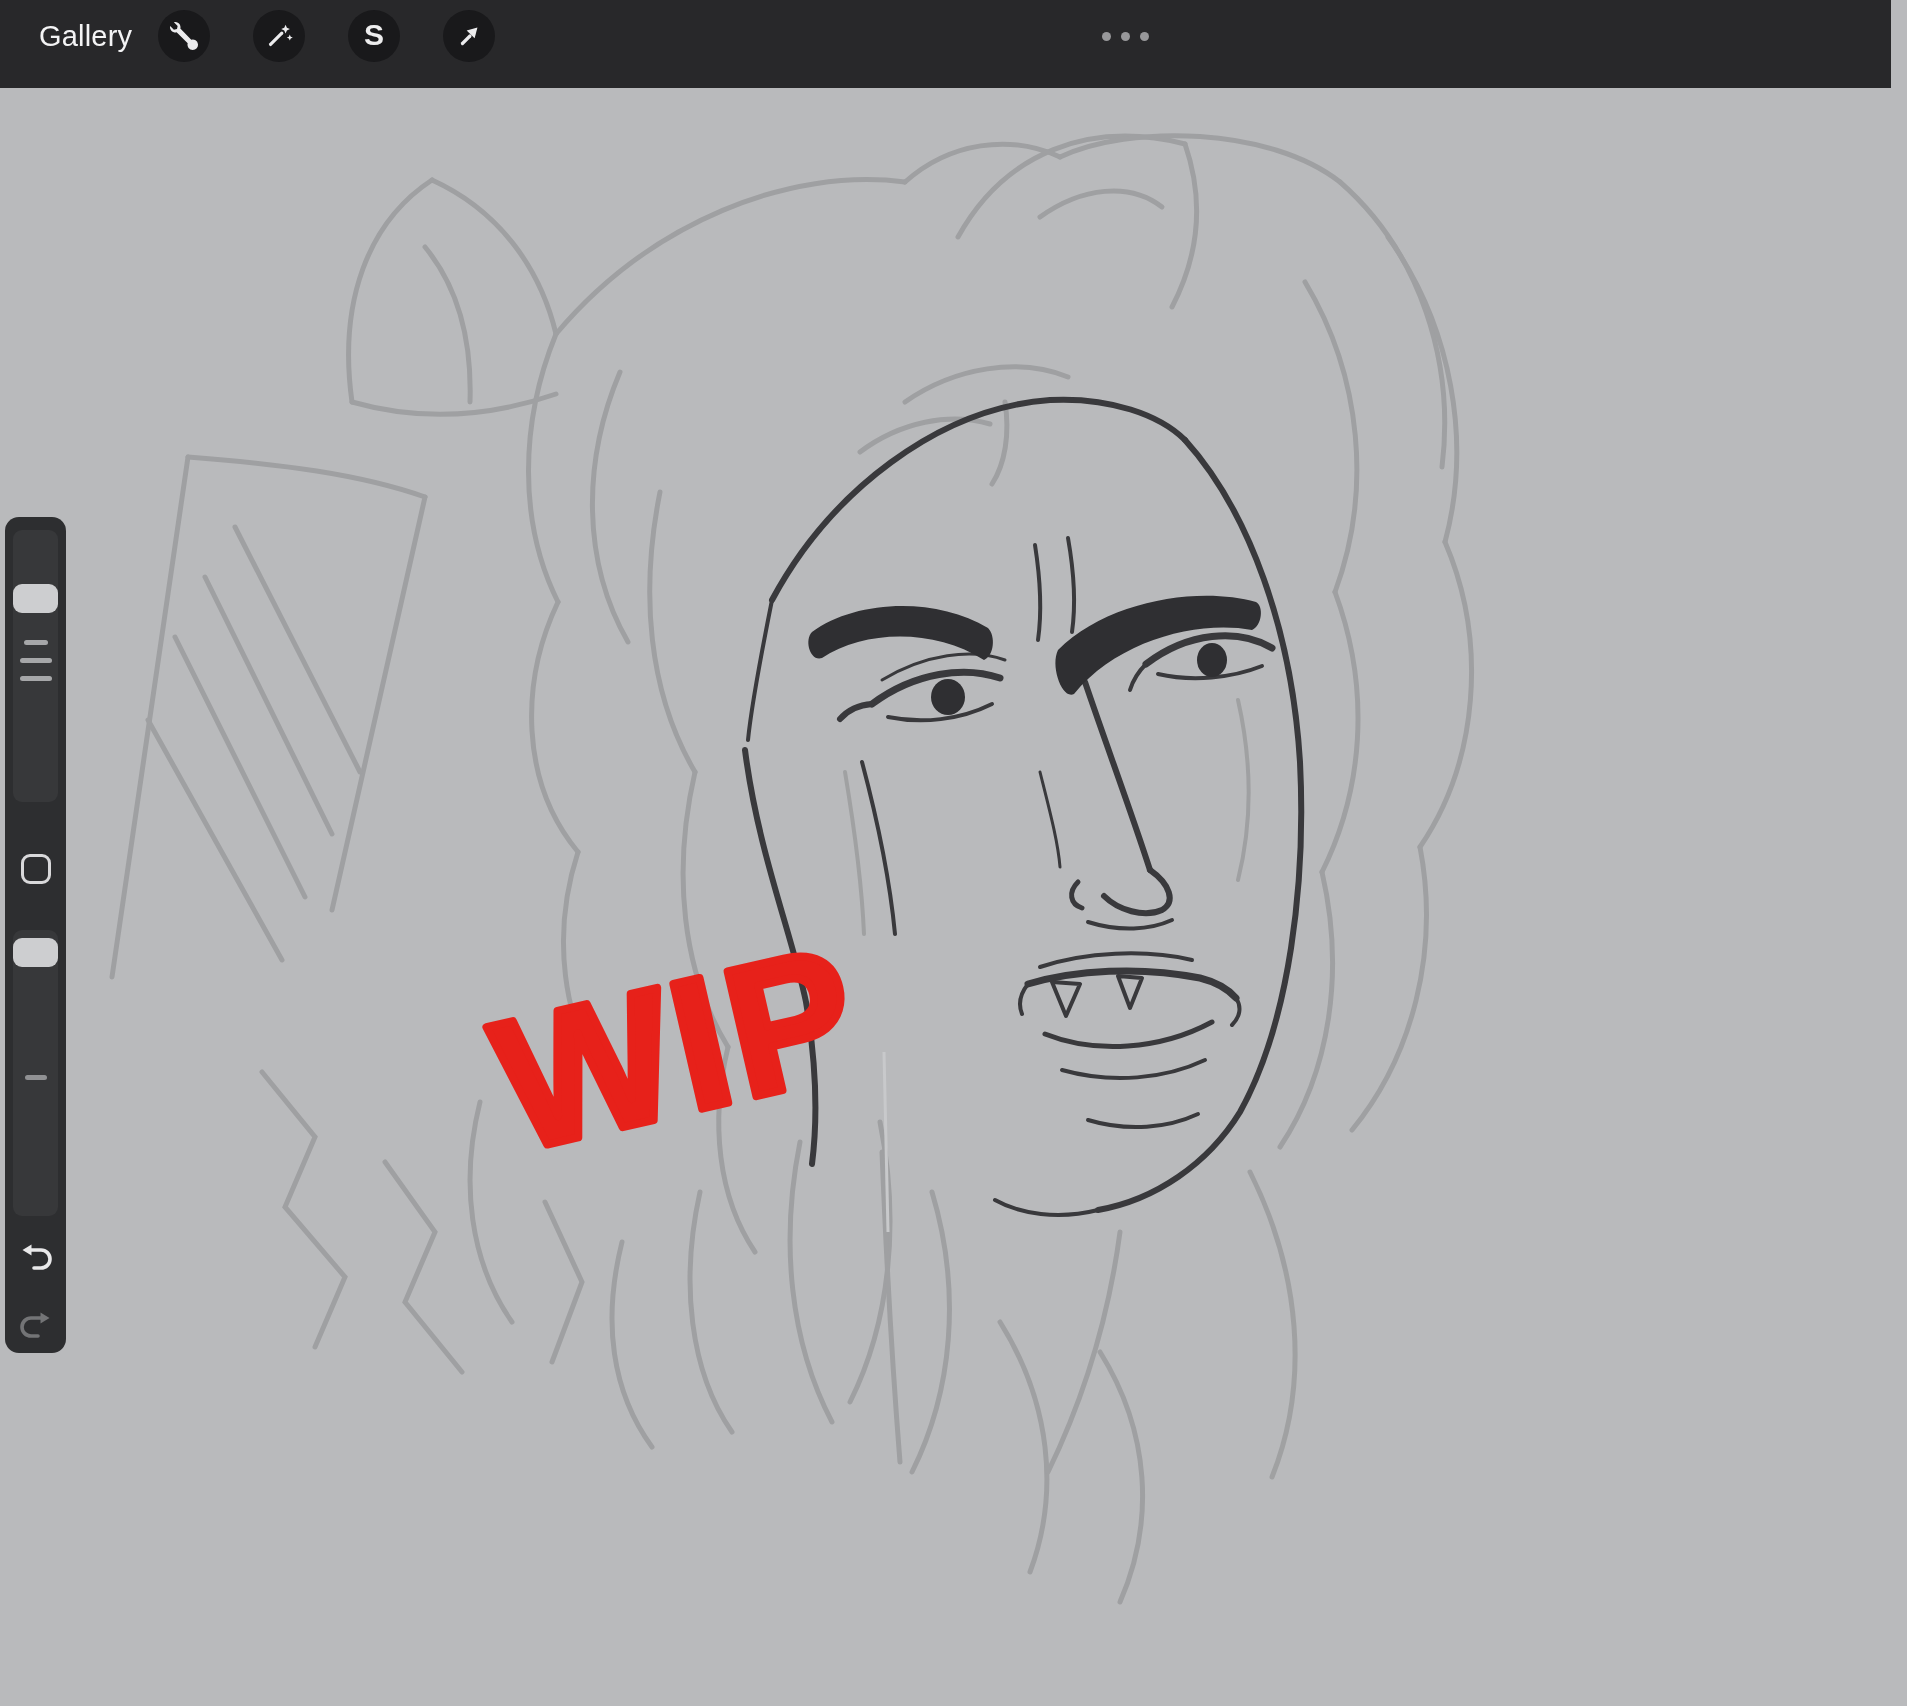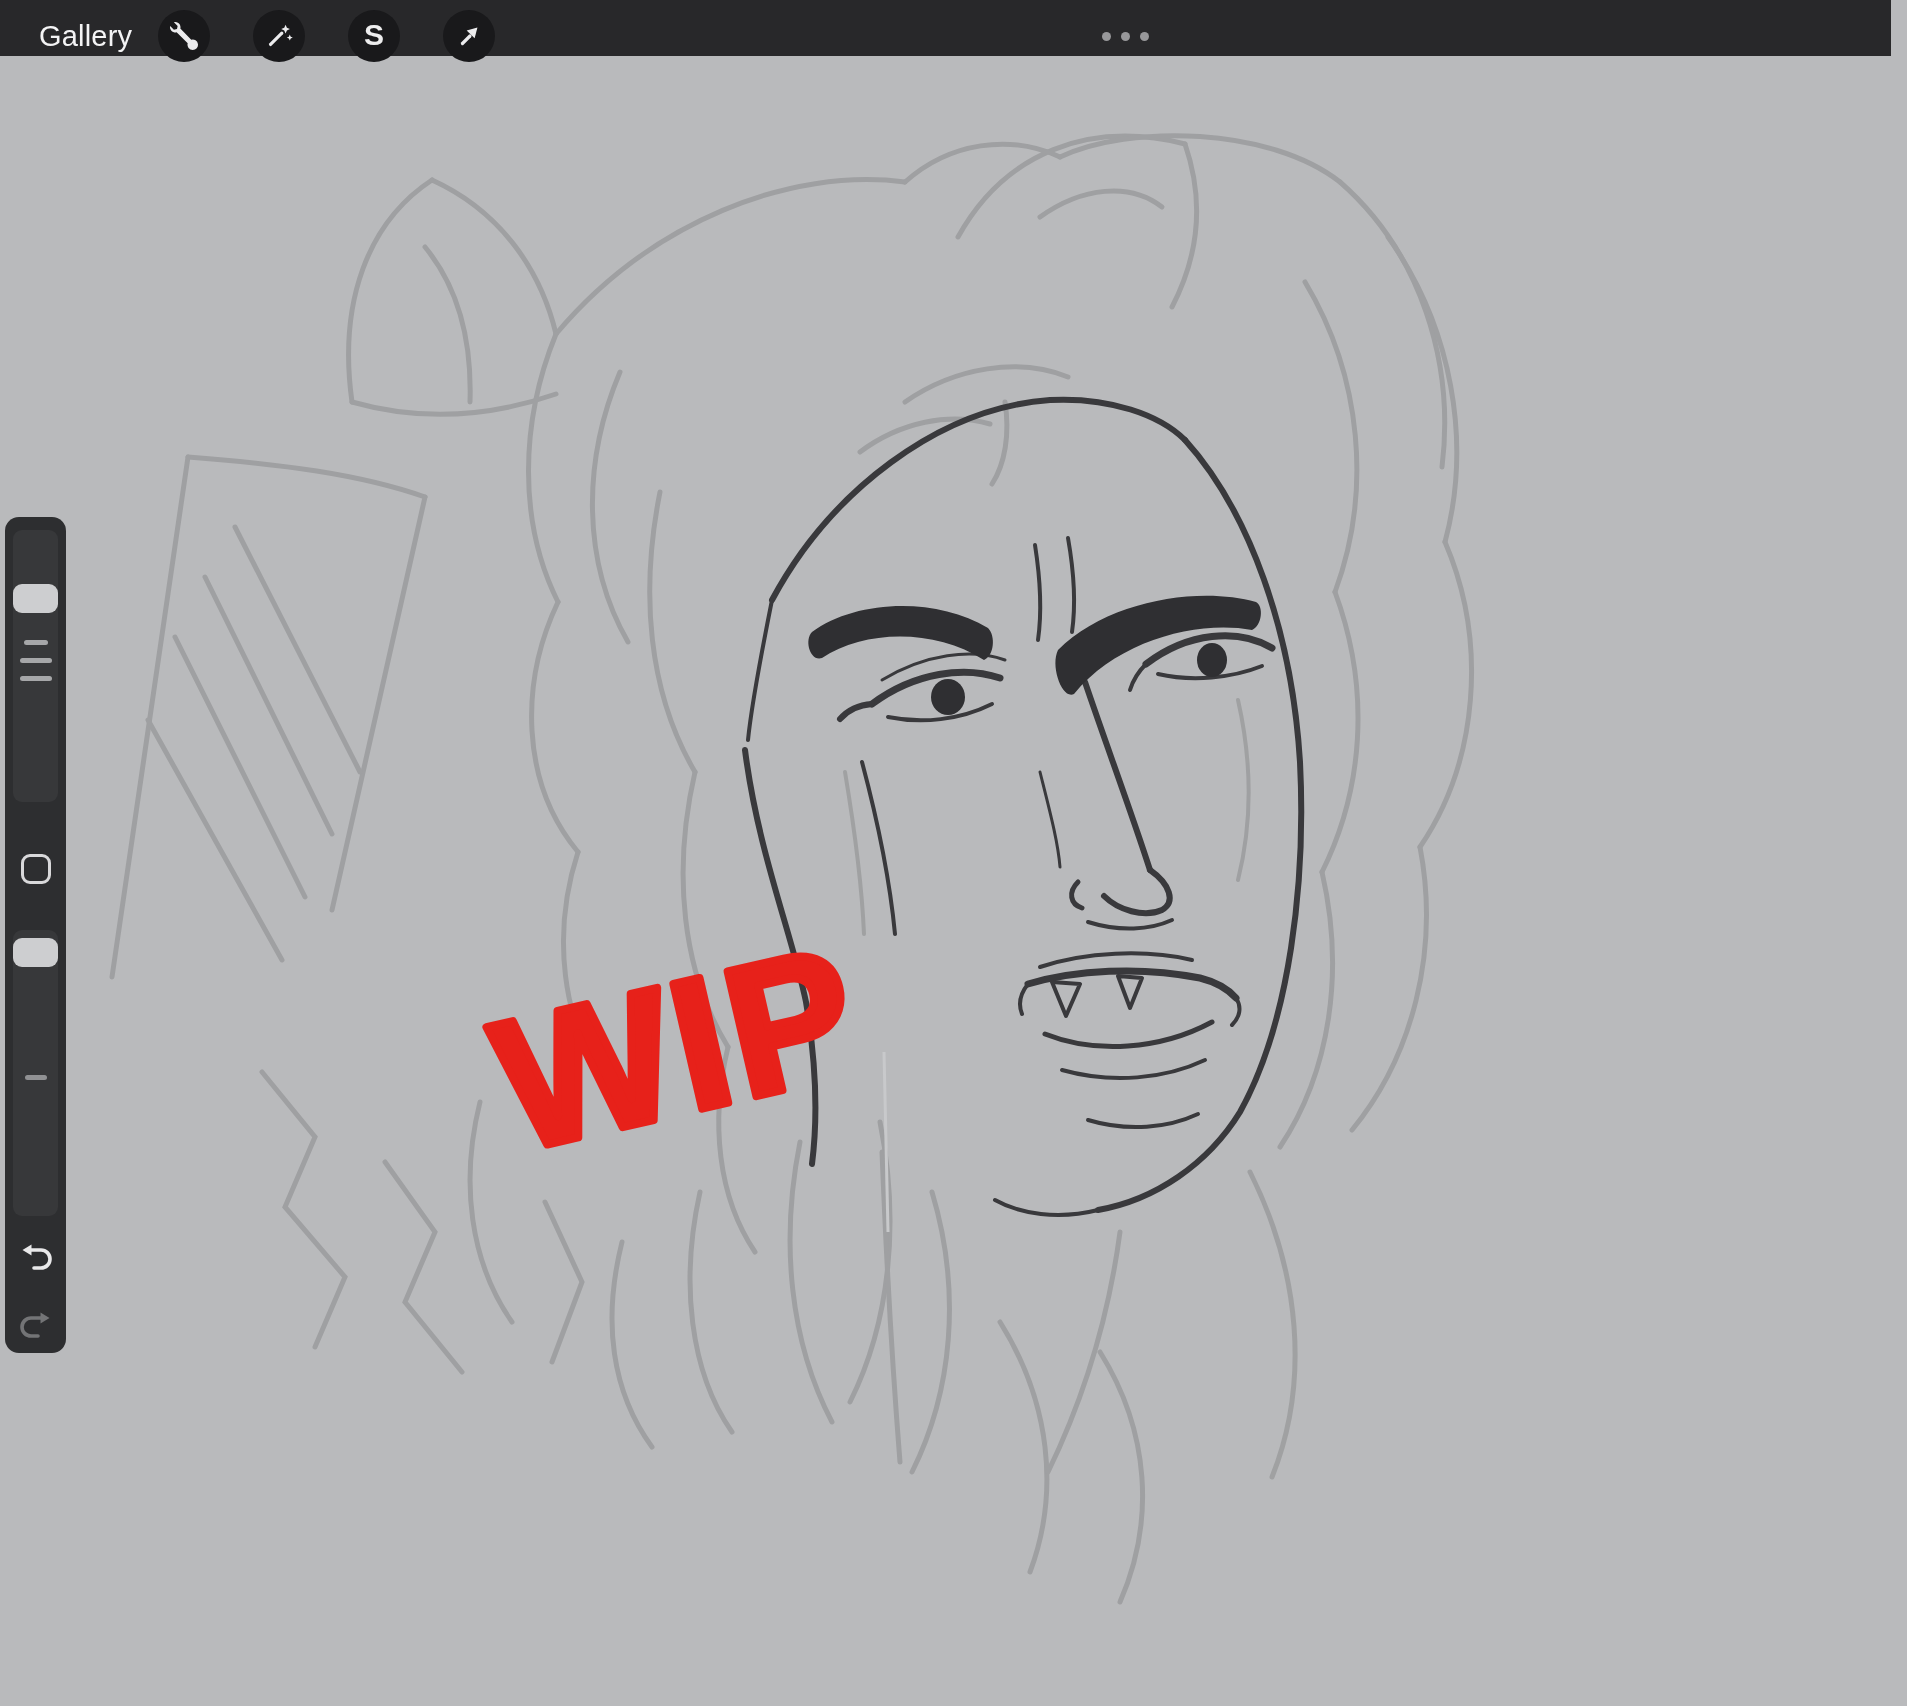--- a/index.html
+++ b/index.html
@@ -4,21 +4,21 @@
 <style>
   html,body{margin:0;padding:0;background:#000;}
   #screen{
     position:relative;width:1907px;height:1706px;overflow:hidden;
     background:#b9babc;
     font-family:"Liberation Sans","DejaVu Sans",sans-serif;
     -webkit-font-smoothing:antialiased;
   }
   
   .topbar{
-    position:absolute;top:0;left:0;right:16px;height:56px;
+    position:absolute;top:0;left:0;right:16px;height:88px;
     background:#28282a;z-index:20;
   }
   .gallery-btn{
     position:absolute;left:33px;top:0;height:72px;display:flex;align-items:center;
     color:#f4f4f5;font-size:29px;letter-spacing:.2px;cursor:pointer;background:none;border:none;
     font-family:inherit;
   }
   .circle-btn{
     position:absolute;top:10px;width:52px;height:52px;border-radius:50%;
     background:#19191b;display:flex;align-items:center;justify-content:center;

